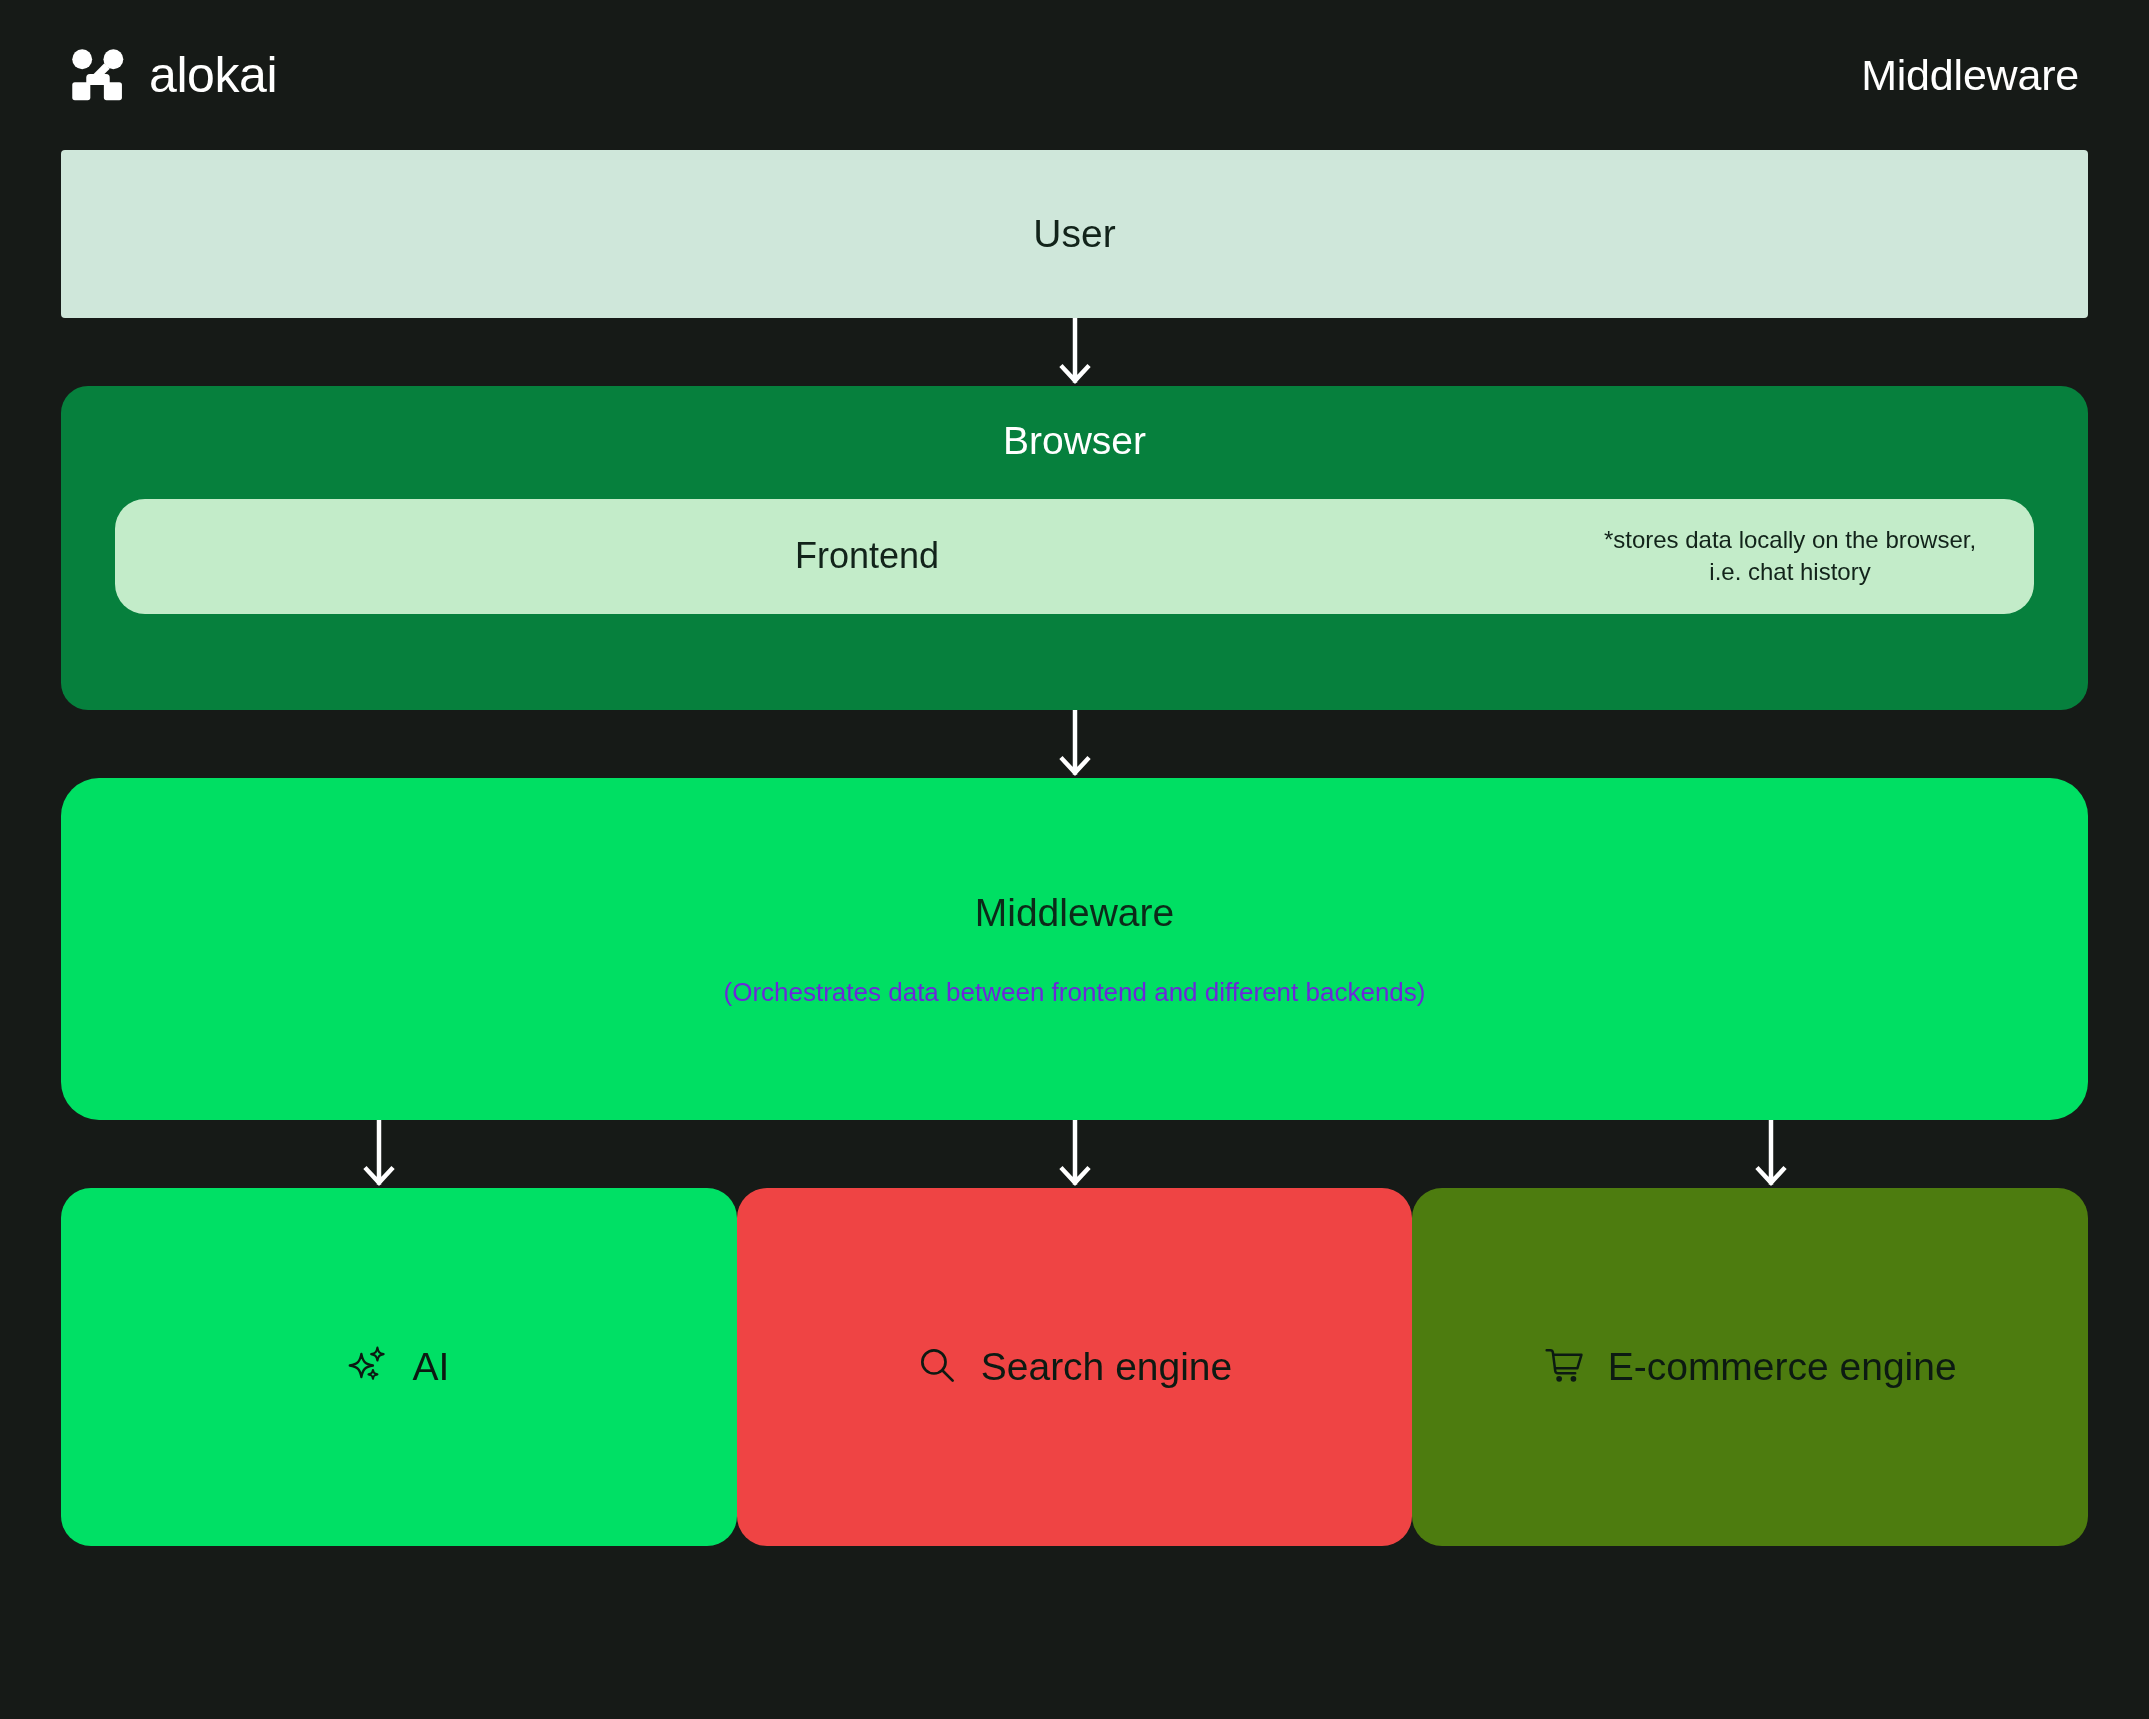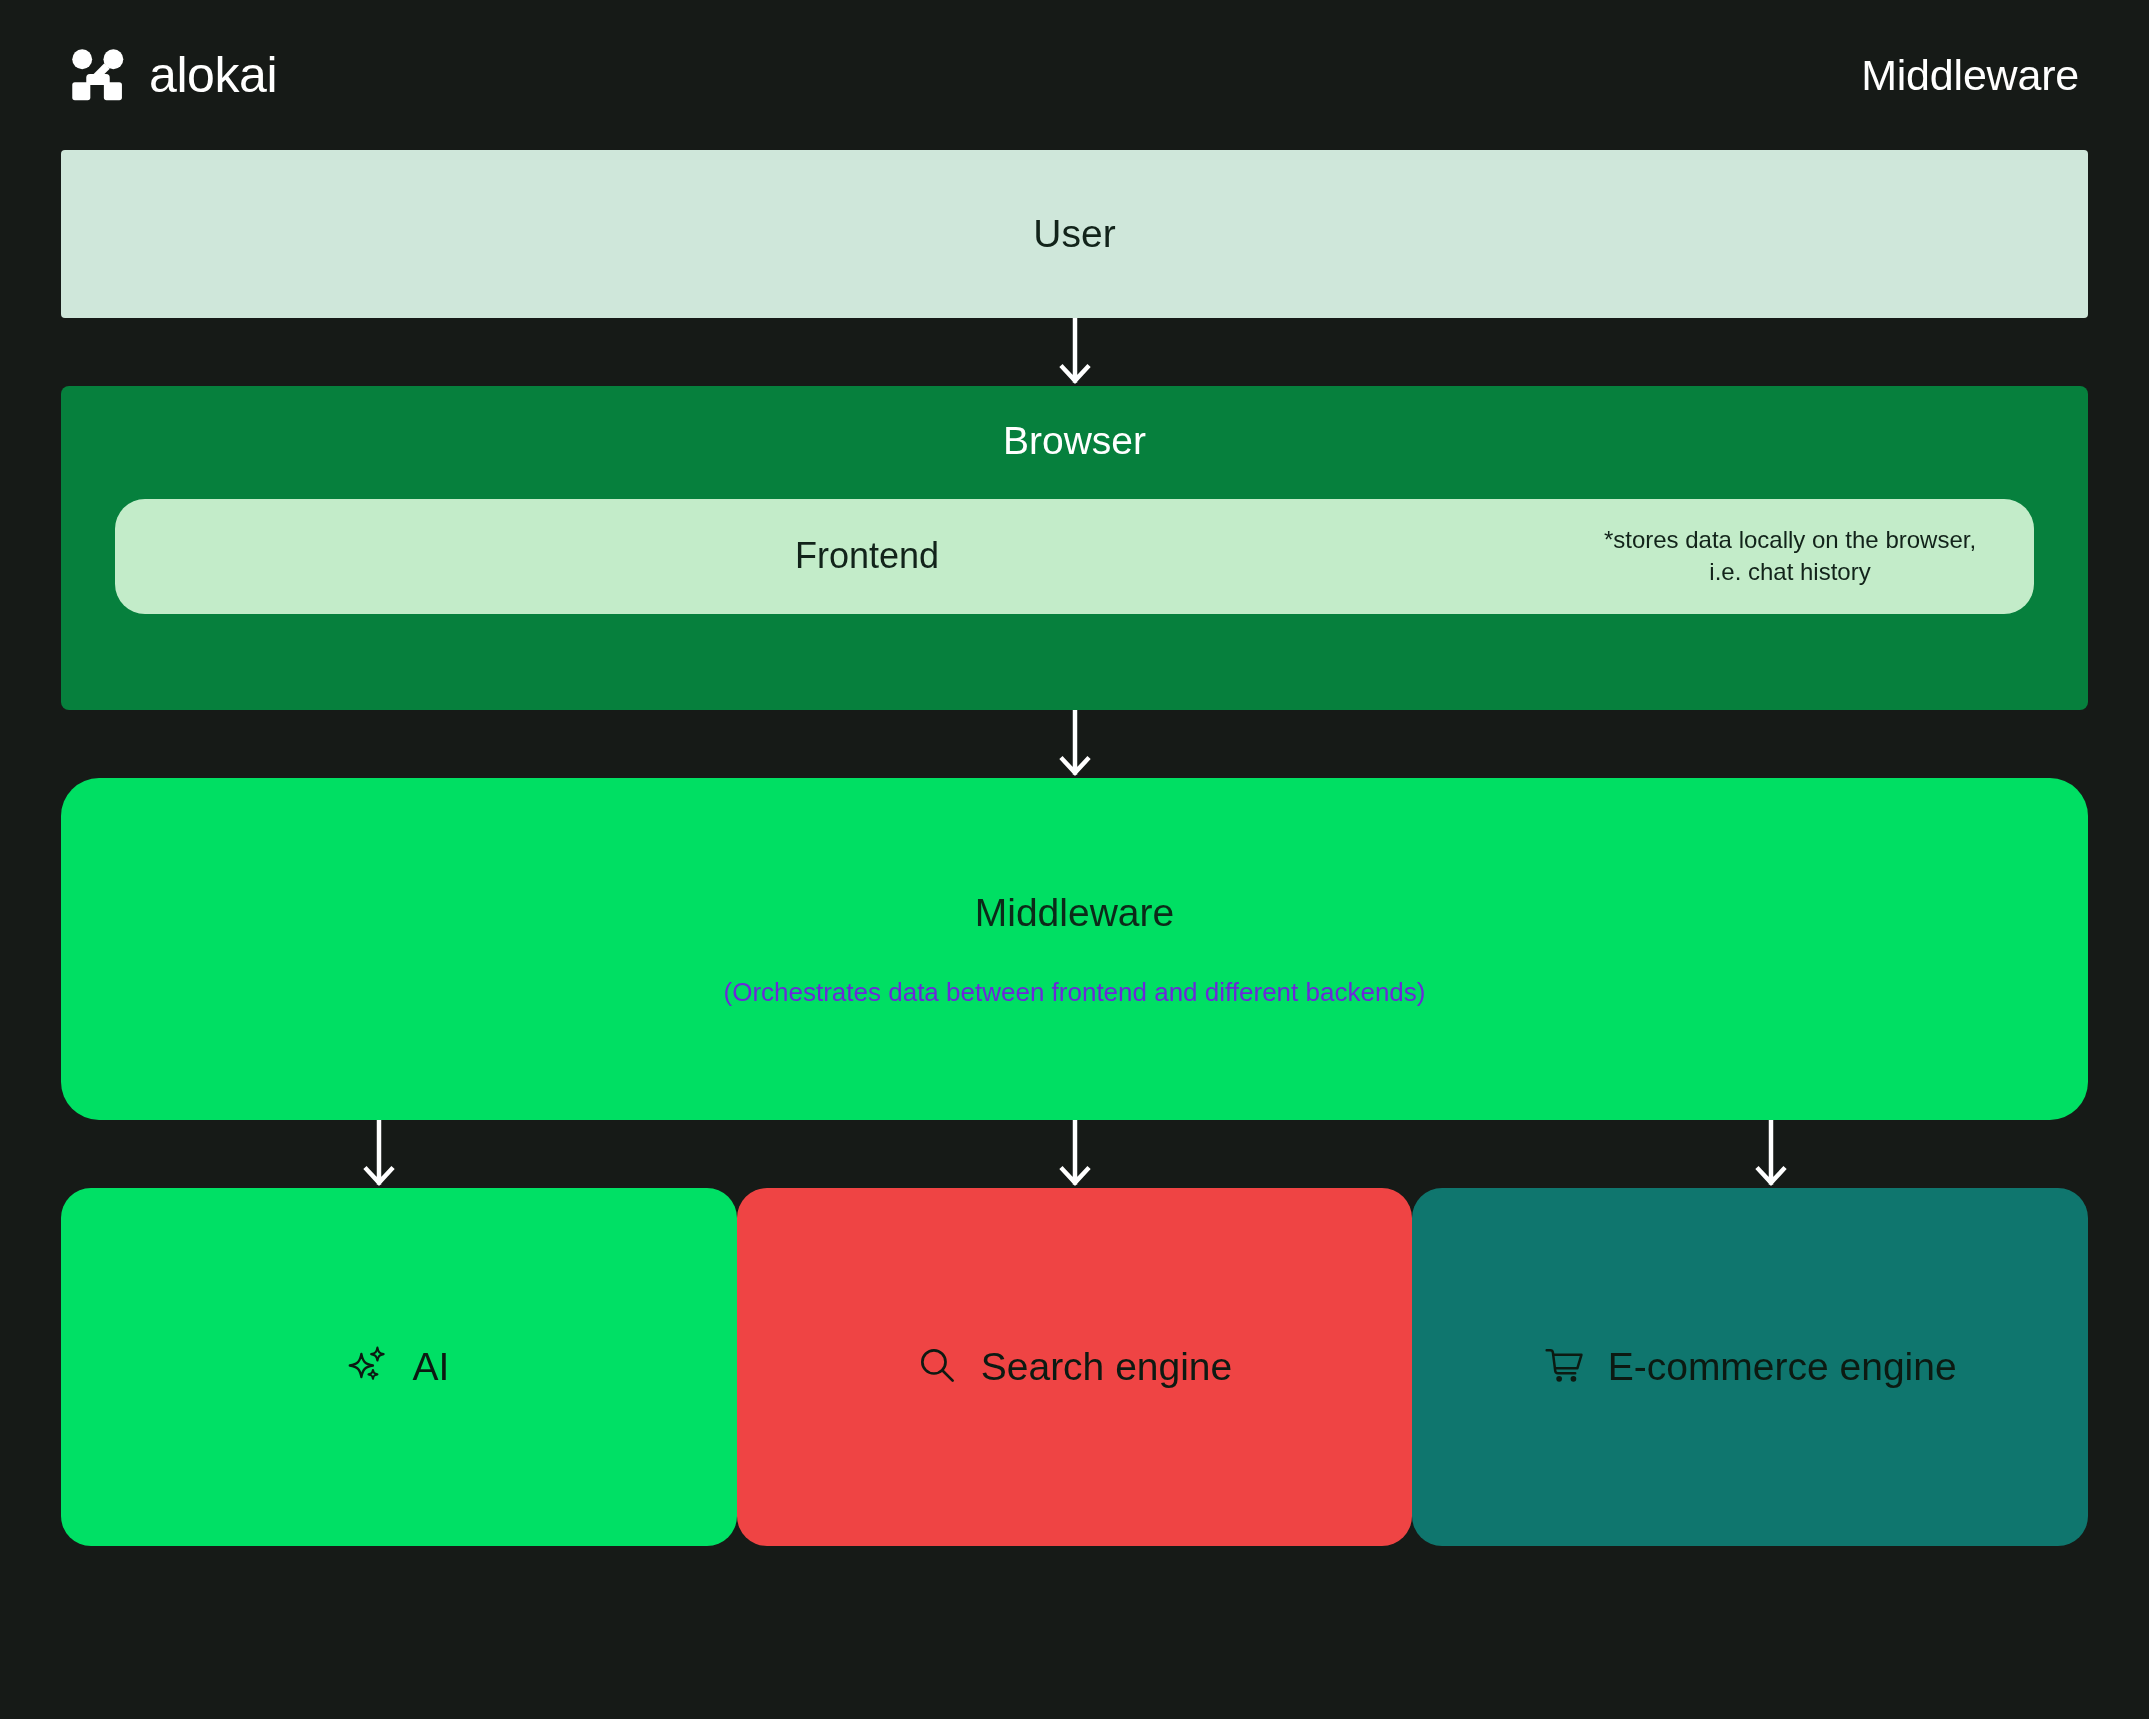--- a/index.html
+++ b/index.html
@@ -71,21 +71,21 @@
     display: flex;
     align-items: center;
     justify-content: center;
     height: 68px;
   }
   .arrow svg { display: block; }
 
   
   .browser-box {
     background: #06803d;
-    border-radius: 8px;
+    border-radius: 27px;
     padding: 32px 54px 43px 54px;
     display: block;
     height: 324px;
   }
   .browser-label {
     color: #ffffff;
     font-size: 39px;
     text-align: center;
     line-height: 1.2;
   }
@@ -150,21 +150,21 @@
     justify-content: center;
     gap: 23px;
   }
   .backend-label {
     font-size: 39px;
     color: #0c1a12;
   }
   .backend-icon { display: block; flex: 0 0 auto; }
   .bk-ai { background: #00e065; }
   .bk-search { background: #ef4444; }
-  .bk-ecom { background: #0f766e; }
+  .bk-ecom { background: #4d7c0f; }
 
   
   .branch-arrows {
     height: 68px;
     display: flex;
   }
   .branch-arrows > div {
     flex: 1 1 0;
     display: flex;
     align-items: center;

